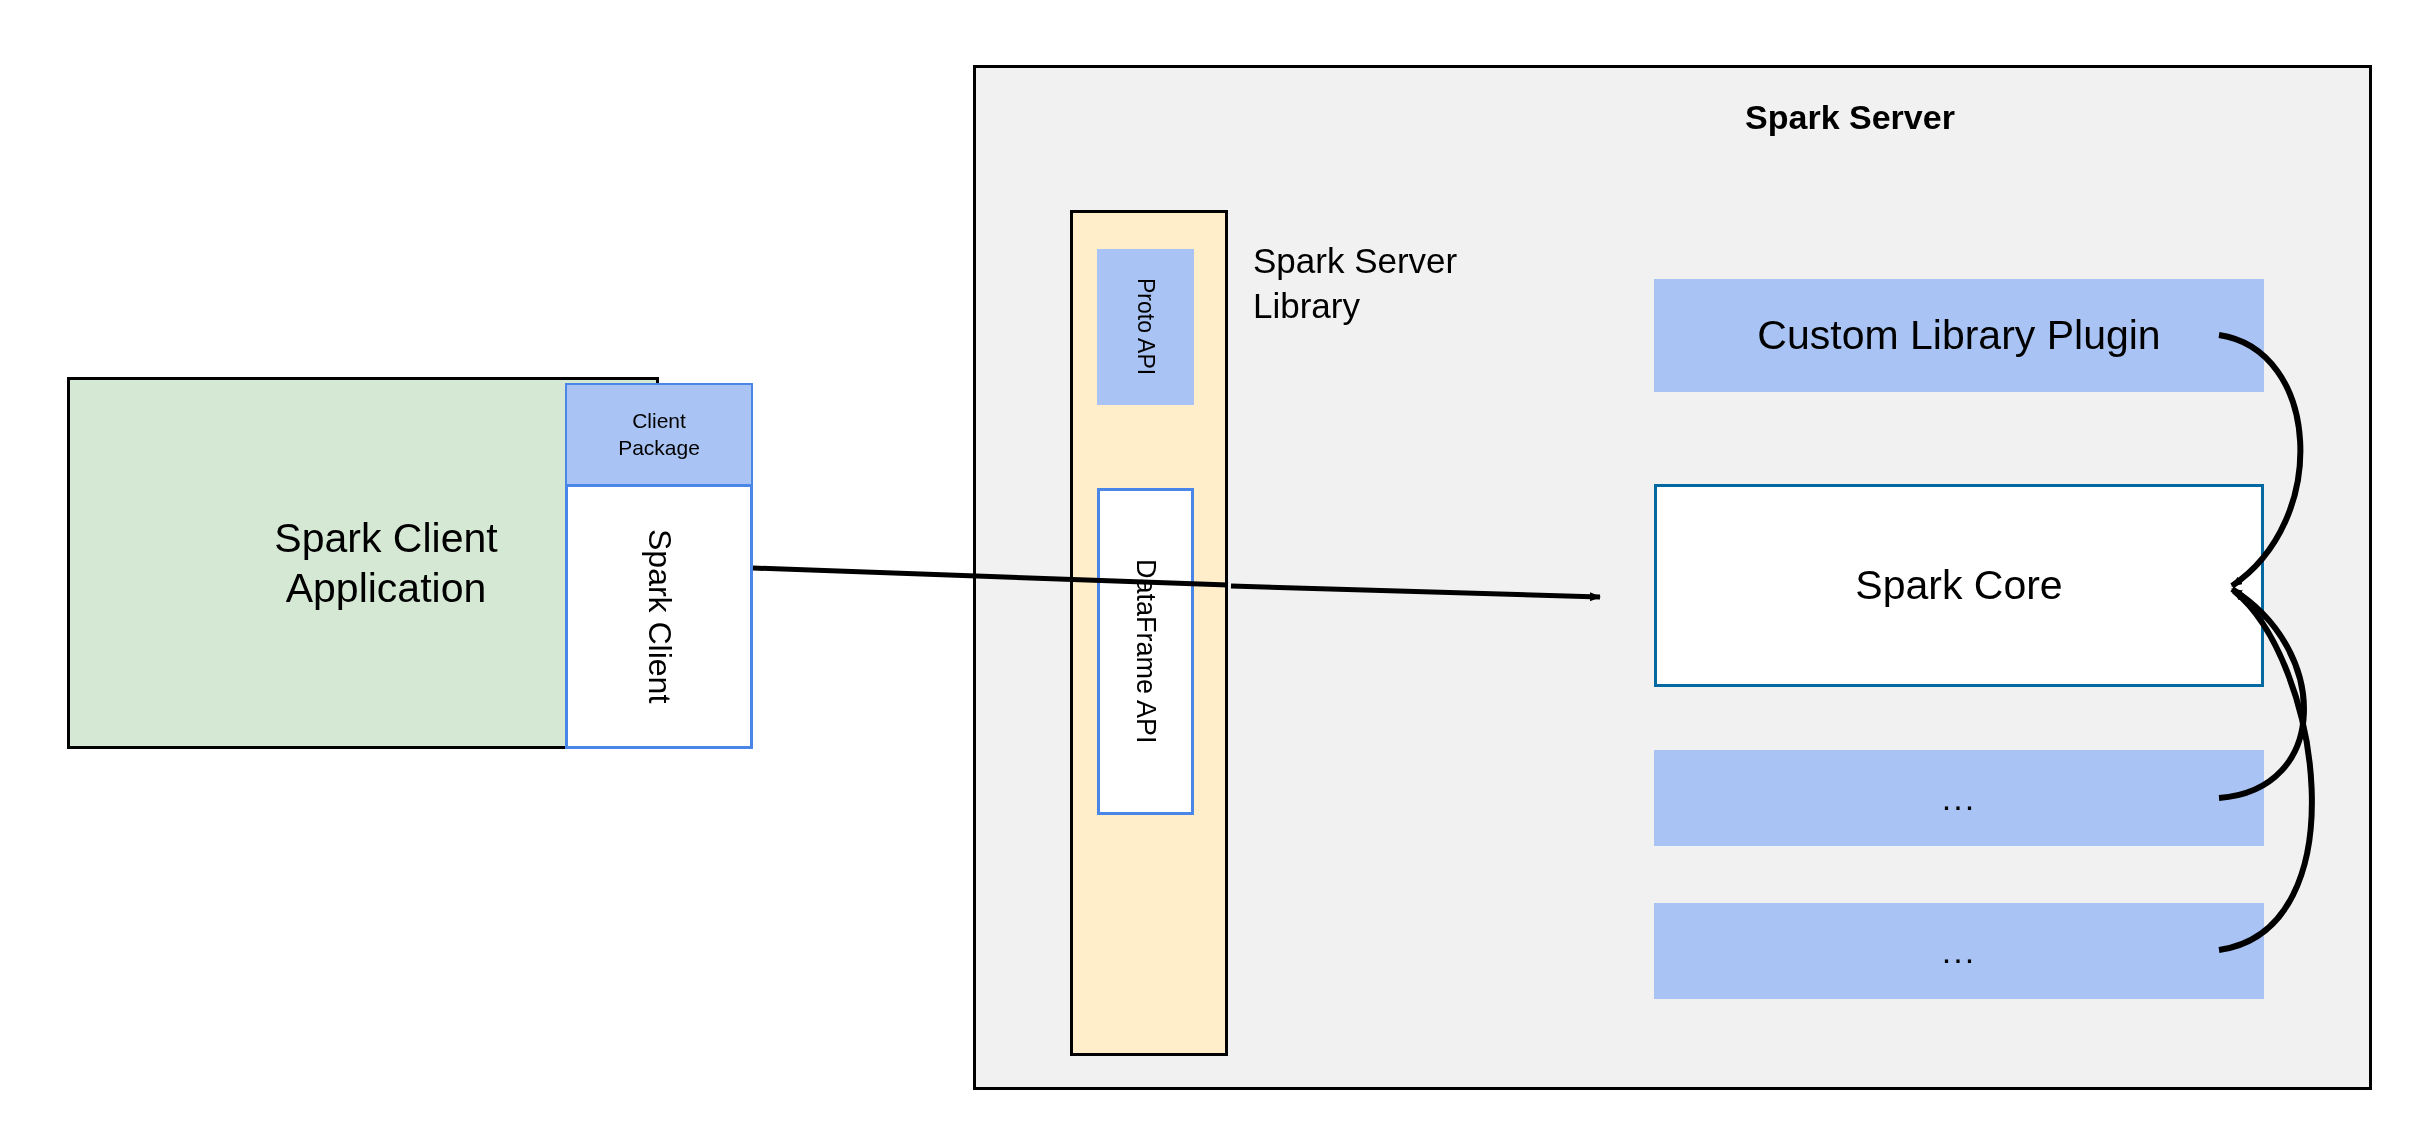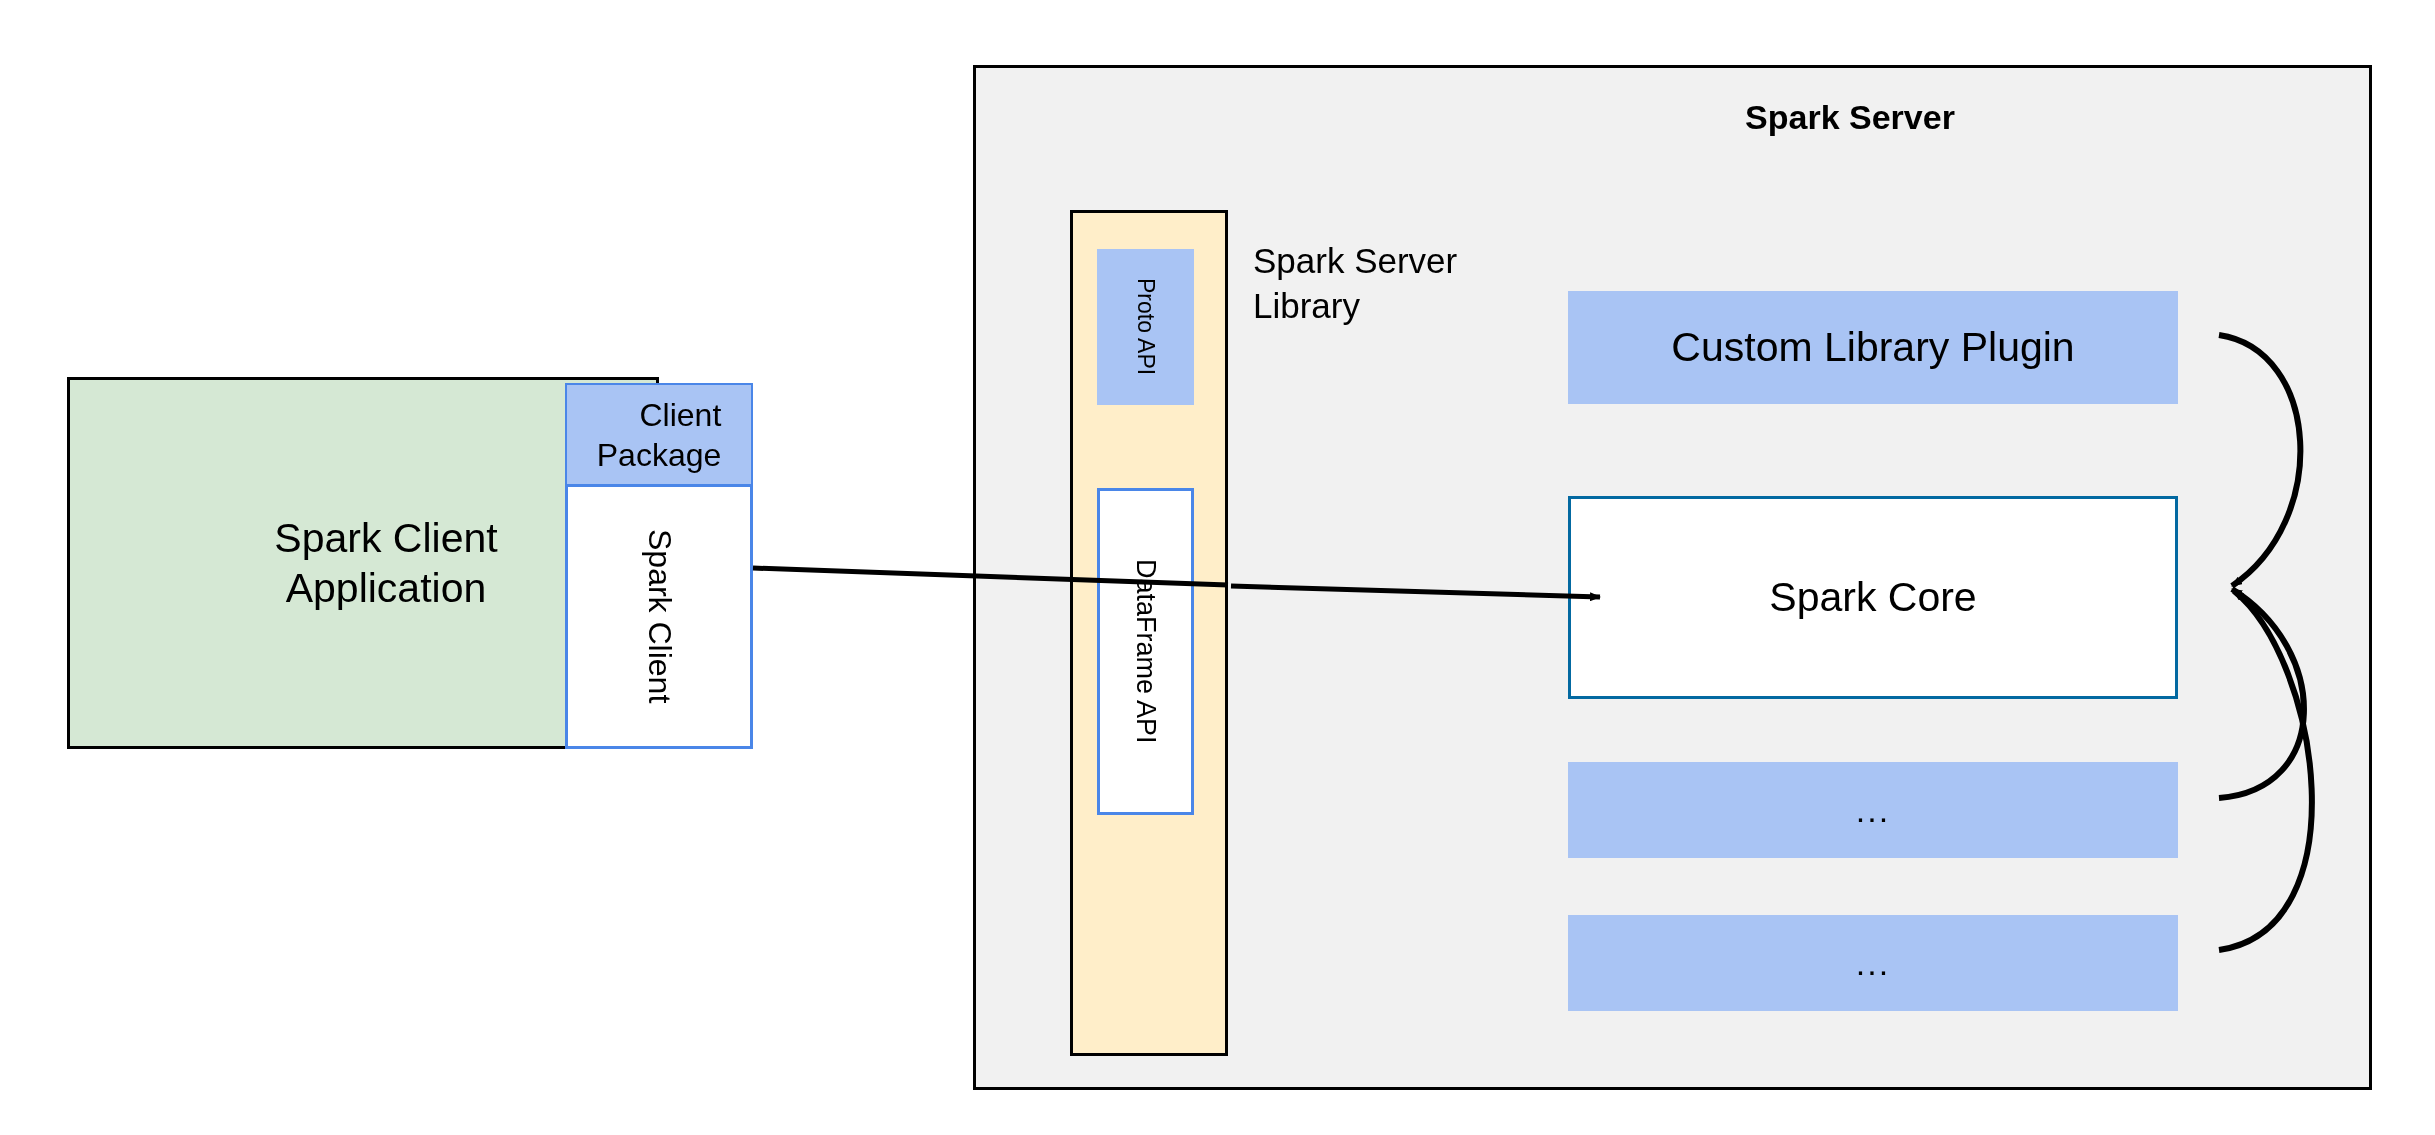--- a/index.html
+++ b/index.html
@@ -33,21 +33,21 @@
     padding-left: 46px;
   }
 
   #client-package-box {
     left: 565px; top: 383px; width: 188px; height: 103px;
     background: #a9c4f4;
     border: 2px solid #4a86e8;
     display: flex; align-items: center; justify-content: center;
   }
   #client-package-label {
-    font-size: 32px; line-height: 1.25; text-align: right; white-space: pre-line;
+    font-size: 21px; line-height: 1.25; text-align: center; white-space: pre-line;
   }
 
   #spark-client-box {
     left: 565px; top: 484px; width: 188px; height: 265px;
     background: #ffffff;
     border: 3px solid #4a86e8;
     display: flex; align-items: center; justify-content: center;
   }
   #spark-client-label {
     font-size: 32px;
@@ -98,22 +98,22 @@
     border: 3px solid #4a86e8;
     display: flex; align-items: center; justify-content: center;
   }
   #dataframe-api-label {
     font-size: 27px; writing-mode: vertical-rl; text-orientation: mixed;
     white-space: nowrap;
   }
 
   
   .server-item {
-    left: 1568px; width: 610px;
-    display: flex; align-items: center; justify-content: center; margin-top: 12px;
+    left: 1654px; width: 610px;
+    display: flex; align-items: center; justify-content: center;
   }
   .server-item.blue { background: #a9c4f4; }
   .server-item.core {
     background: #ffffff; border: 3px solid #0369a1;
   }
   #plugin-box  { top: 279px; height: 113px; }
   #core-box    { top: 484px; height: 203px; }
   #dots1-box   { top: 750px; height: 96px; }
   #dots2-box   { top: 903px; height: 96px; }
 

